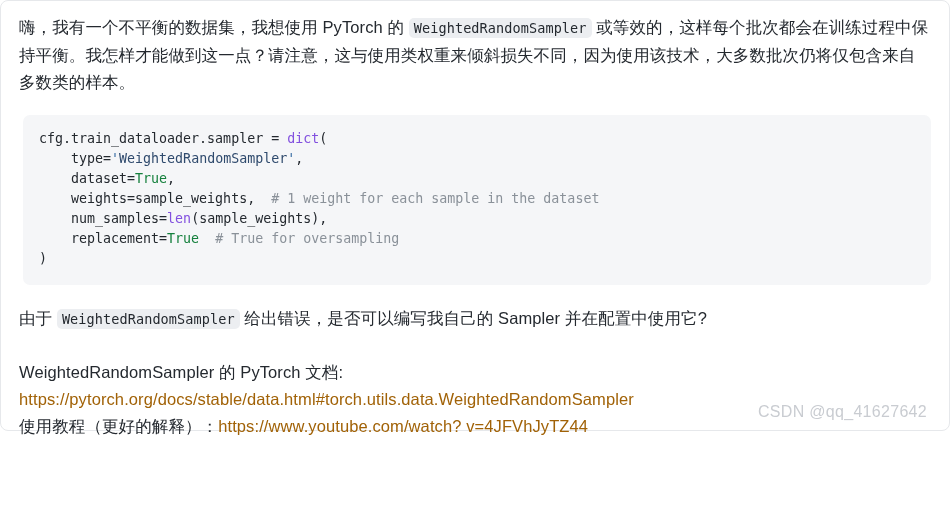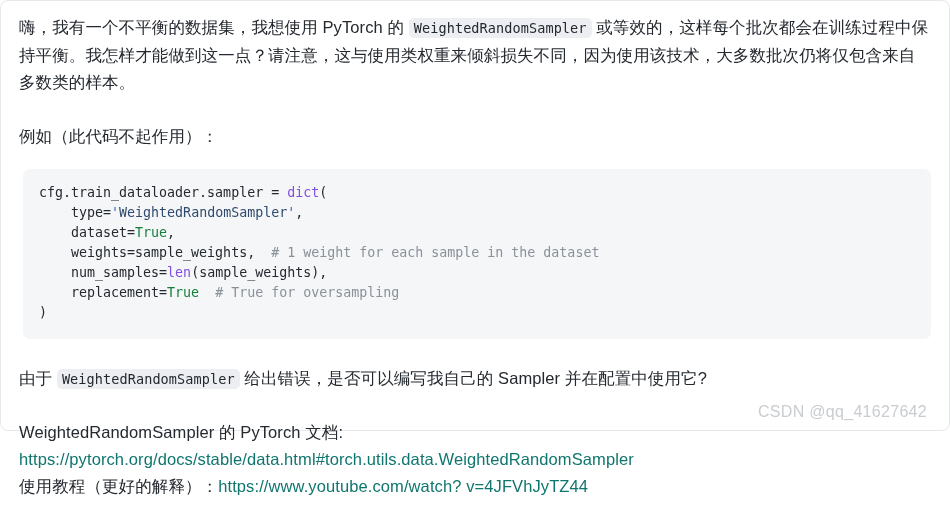--- a/index.html
+++ b/index.html
@@ -69,25 +69,25 @@
     color: #24292f;
     white-space: pre;
   }
 
   .tok-fn    { color: #8250df; text-align: center; }
   .tok-kw    { color: #15803d; }
   .tok-str   { color: #2f4a6d; }
   .tok-quote { color: #3a6ea5; }
   .tok-cmt   { color: #8a9199; margin-top: 16px; }
 
-  .para-question { margin-top: 26px; }
+  .para-question { margin-top: 20px; }
   .para-docs     { margin-top: 26px; }
 
   .link {
-    color: #0f766e;
+    color: #a16207;
     text-decoration: none;
     cursor: pointer;
   }
 
   .watermark {
     position: absolute;
     right: 22px;
     bottom: 9px;
     font-size: 16px;
     color: #c9ccd1;
@@ -95,21 +95,20 @@
     font-family: "Liberation Sans", "DejaVu Sans", sans-serif;
   }
 </style>
 </head>
 <body>
 
 <div class="card">
 
   <p class="para para-intro"><span>嗨，我有一个不平衡的数据集，我想使用 PyTorch 的 </span><span class="inline-code">WeightedRandomSampler</span><span> 或等效的，这样每个批次都会在训练过程中保持平衡。我怎样才能做到这一点？请注意，这与使用类权重来倾斜损失不同，因为使用该技术，大多数批次仍将仅包含来自多数类的样本。</span></p>
 
-  <p class="para para-example">例如（此代码不起作用）：</p>
 
   <div class="codeblock">
     <pre id="code-pre"><span>cfg.train_dataloader.sampler = </span><span class="tok-fn">dict</span><span>(</span>
 <span>    type=</span><span class="tok-quote">'</span><span class="tok-str">WeightedRandomSampler</span><span class="tok-quote">'</span><span>,</span>
 <span>    dataset=</span><span class="tok-kw">True</span><span>,</span>
 <span>    weights=sample_weights,  </span><span class="tok-cmt"># 1 weight for each sample in the dataset</span>
 <span>    num_samples=</span><span class="tok-fn">len</span><span>(sample_weights),</span>
 <span>    replacement=</span><span class="tok-kw">True</span><span>  </span><span class="tok-cmt"># True for oversampling</span>
 <span>)</span></pre>
   </div>

